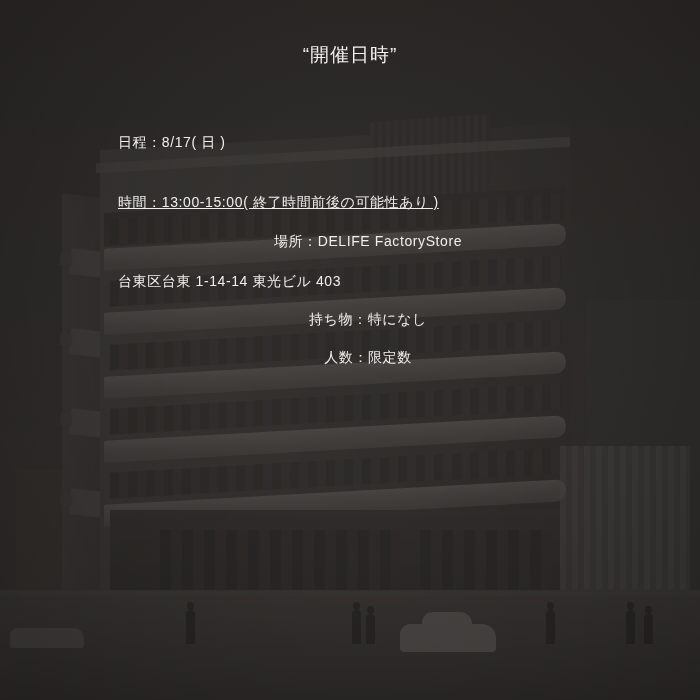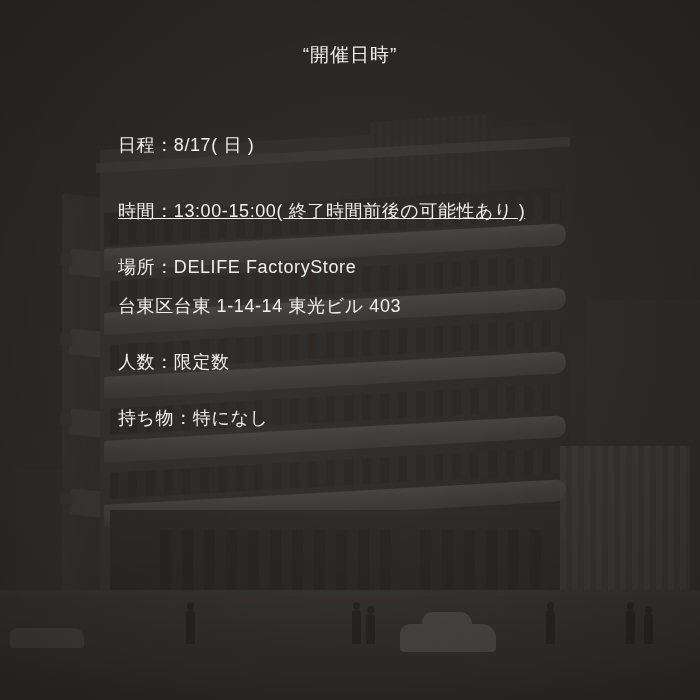--- a/index.html
+++ b/index.html
@@ -226,29 +226,29 @@
     letter-spacing: 1px;
     color: #f2f1ef;
   }
   .lines {
     position: absolute;
     left: 118px;
     top: 132px;
     width: 500px;
   }
   .line {
-    font-size: 18px;
+    font-size: 14px;
     line-height: 1.45;
     color: #f0efec;
     letter-spacing: .6px;
     white-space: nowrap;
   }
   .gap-lg { margin-top: 40px; text-decoration: underline; }
-  .gap-md { margin-top: 30px; }
-  .gap-sm { margin-top: 13px; }
+  .gap-md { margin-top: 18px; text-align: center; }
+  .gap-sm { margin-top: 20px; }
   .gap-xl { margin-top: 46px; }
 </style>
 </head>
 <body>
 
 <div id="poster">
 
   <div class="bg-layer">
     <div class="sky"></div>
 
@@ -305,17 +305,17 @@
   </div>
 
   <div class="content">
     <div class="headline">“開催日時”</div>
 
     <div class="lines">
       <div class="line">日程：8/17( 日 )</div>
       <div class="line gap-lg">時間：13:00-15:00( 終了時間前後の可能性あり )</div>
       <div class="line gap-md">場所：DELIFE FactoryStore</div>
       <div class="line gap-sm">台東区台東 1-14-14 東光ビル 403</div>
+      <div class="line gap-md">持ち物：特になし</div>
       <div class="line gap-md">人数：限定数</div>
-      <div class="line gap-md">持ち物：特になし</div>
     </div>
   </div>
 </div>
 
 </body></html>

